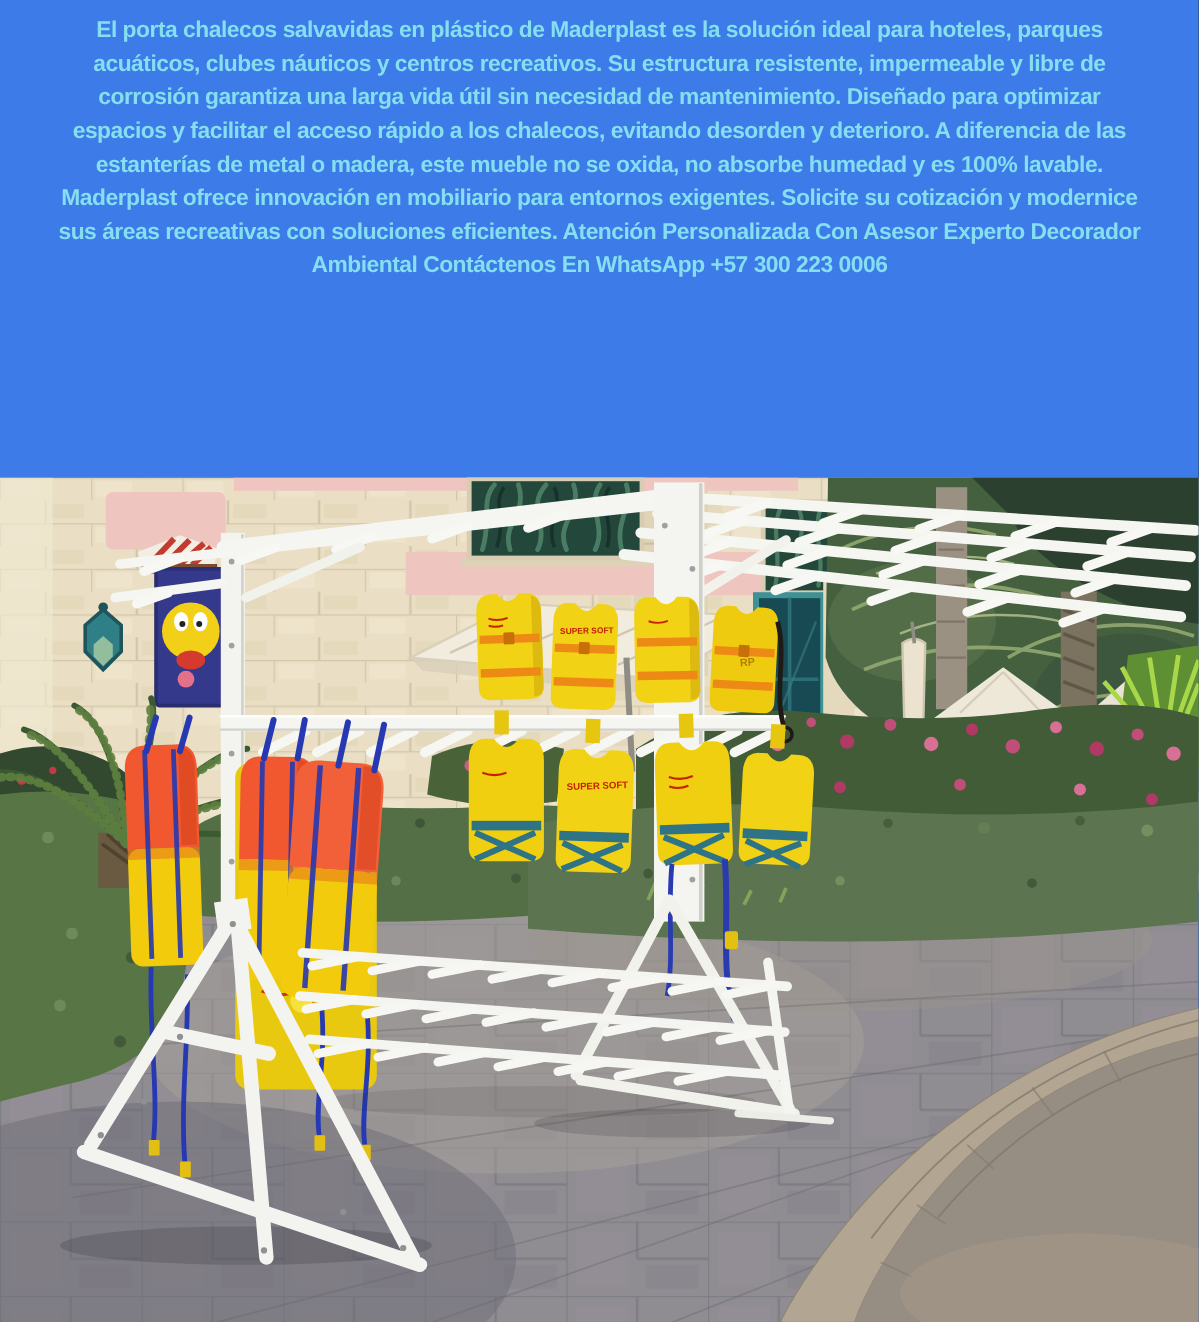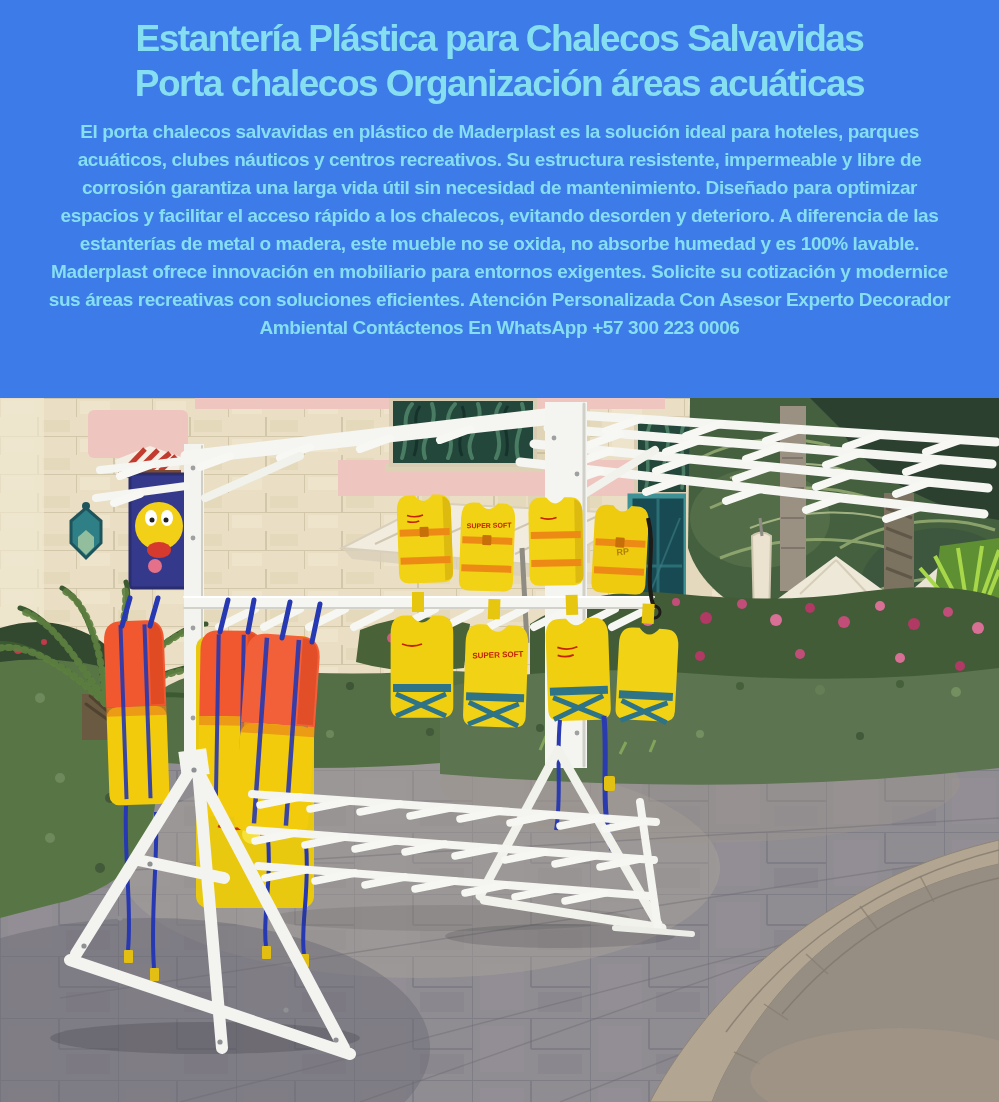--- a/index.html
+++ b/index.html
@@ -19,24 +19,20 @@
   .photo{
     position:absolute;left:0;top:398px;width:999px;height:704px;margin:0;
   }
   .photo svg{display:block;width:999px;height:704px;}
 </style>
 </head>
 <body>
 
 <div id="poster">
 
-  <header class="title-block">
-    <div class="title-line">Estantería Plástica para Chalecos Salvavidas</div>
-    <div class="title-line">Porta chalecos Organización áreas acuáticas</div>
-  </header>
 
   <p class="desc">El porta chalecos salvavidas en plástico de Maderplast es la solución ideal para hoteles, parques acuáticos, clubes náuticos y centros recreativos. Su estructura resistente, impermeable y libre de corrosión garantiza una larga vida útil sin necesidad de mantenimiento. Diseñado para optimizar espacios y facilitar el acceso rápido a los chalecos, evitando desorden y deterioro. A diferencia de las estanterías de metal o madera, este mueble no se oxida, no absorbe humedad y es 100% lavable. Maderplast ofrece innovación en mobiliario para entornos exigentes. Solicite su cotización y modernice sus áreas recreativas con soluciones eficientes. Atención Personalizada Con Asesor Experto Decorador Ambiental Contáctenos En WhatsApp +57 300 223 0006</p>
 
   <figure class="photo">
   <svg viewBox="0 0 999 704" preserveAspectRatio="none">
     <defs>
       <pattern id="stoneP" width="76" height="38" patternUnits="userSpaceOnUse">
         <rect width="76" height="38" fill="#EADFC5"></rect>
         <path d="M0 0H76M0 0V19M38 19V38" stroke="#CDC1A3" stroke-width="2" fill="none" opacity="0.8"></path>
         <rect x="4" y="3" width="30" height="13" fill="#F2E9D2" opacity="0.5"></rect>

